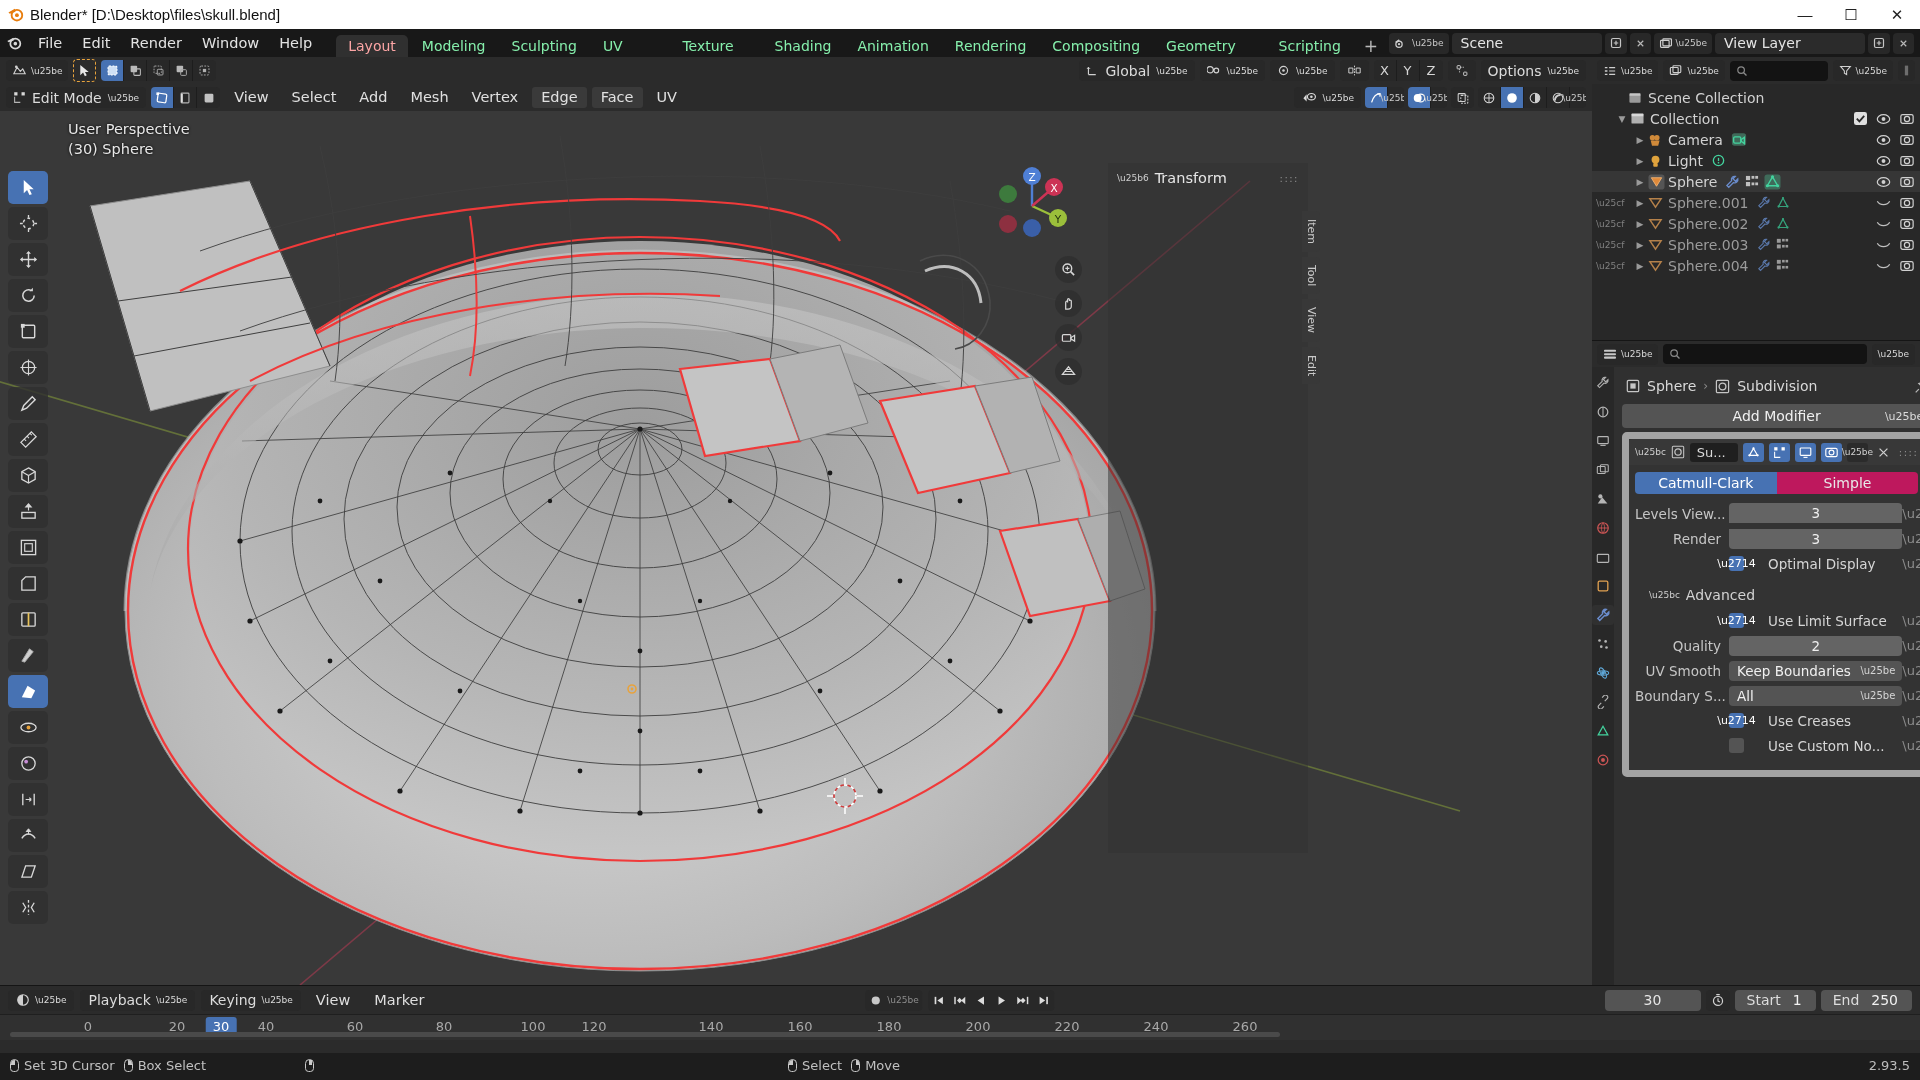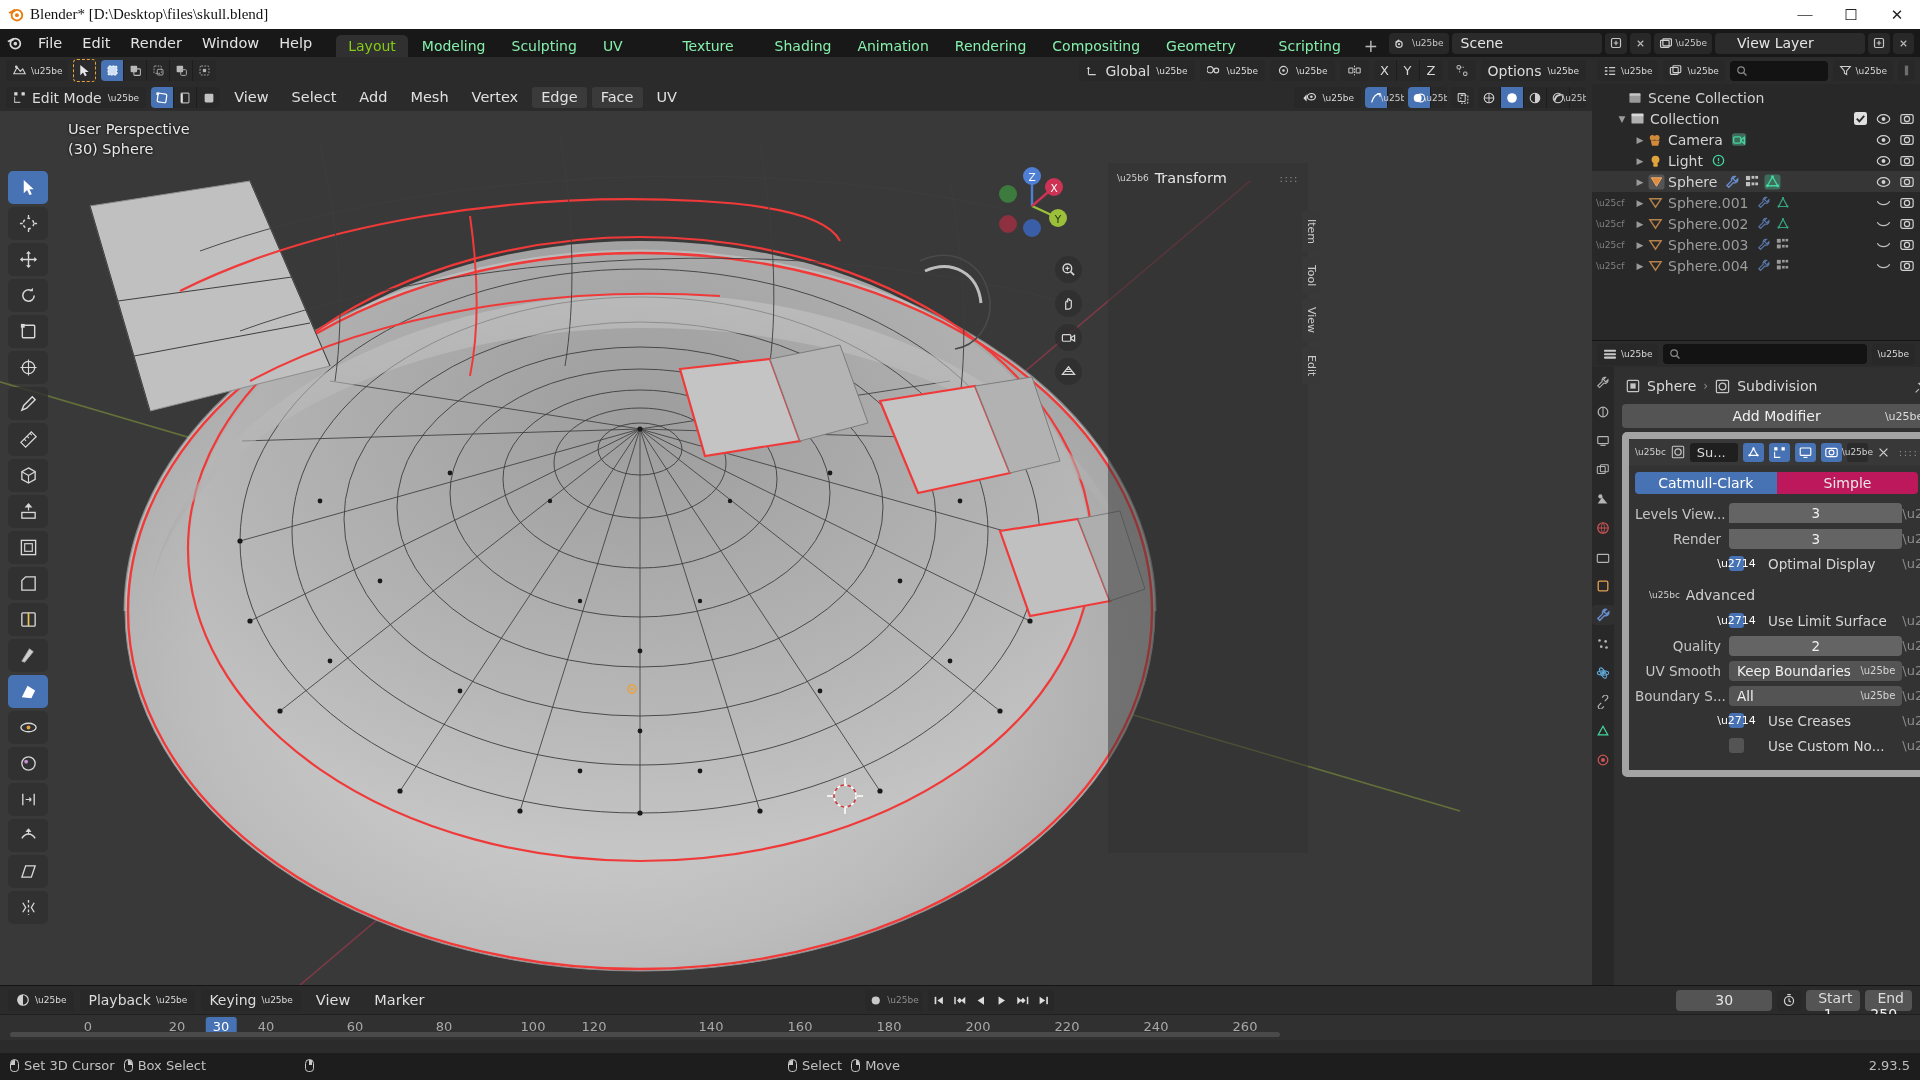--- a/index.html
+++ b/index.html
@@ -5,42 +5,42 @@
   * { margin:0; padding:0; box-sizing:border-box; }
   html,body { width:1920px; height:1080px; overflow:hidden; }
   body {
     font-family:"DejaVu Sans", sans-serif;
     background:#1d1d1d; color:#e5e5e5; font-size:15px;
     -webkit-font-smoothing:antialiased;
   }
   
   #titlebar {
     height:29px; background:#ffffff; color:#111; display:flex; align-items:center;
-    font-family:Liberation Serif, serif; font-size:15px;
+    font-family:Liberation Sans, sans-serif; font-size:15px;
   }
   #titlebar .tb-icon { width:30px; display:flex; justify-content:center; align-items:center; }
   #titlebar .tb-title { flex:1; }
   #titlebar .tb-btns { display:flex; height:29px; }
   #titlebar .tb-btns div { width:46px; display:flex; align-items:center; justify-content:center; font-size:15px; color:#222; }
 
   
   #topbar { height:28px; background:#181818; display:flex; align-items:stretch; position:relative; }
   .blender-logo { width:30px; display:flex; align-items:center; justify-content:center; }
   .menu-item { padding:0 10px; display:flex; align-items:center; font-size:14.5px; color:#e3e3e3; }
   .ws-tabs { display:flex; align-items:flex-end; margin-left:14px; }
   .ws-tab {
     padding:0 12px; height:22px; line-height:22px; font-size:14px; color:#86efac;
     border-radius:5px 5px 0 0; margin-right:2px; align-self:flex-end;
   }
-  .ws-tab.active { background:#303030; color:#84cc16; }
+  .ws-tab.active { background:#303030; color:#fca5a5; }
   .ws-tab.plus { color:#b9b9b9; font-size:17px; padding:0 9px; }
   .topbar-right { margin-left:auto; display:flex; align-items:center; gap:3px; padding-right:6px; }
   .tb-icobtn { background:#282828; border-radius:4px; height:21px; padding:0 5px; display:flex; align-items:center; color:#c8c8c8; font-size:13px; gap:3px;}
   .scene-name { background:#2b2b2b; border-radius:4px; height:21px; display:flex; align-items:center; padding:0 9px; min-width:150px; font-size:14px;}
-  .vl-name { background:#2b2b2b; border-radius:4px; height:21px; display:flex; align-items:center; padding:0 22px; min-width:150px; font-size:14px;}
+  .vl-name { background:#2b2b2b; border-radius:4px; height:21px; display:flex; align-items:center; padding:0 9px; min-width:150px; font-size:14px;}
 
   
   #main { display:flex; height:928px; }
   #leftcol { width:1592px; position:relative; background:#303030; }
 
   
   .vp-header { height:27px; background:#2b2b2b; display:flex; align-items:center; padding:0 6px; gap:5px; position:relative; z-index:20;}
   .vp-header2 { height:27px; background:#2b2b2b; display:flex; align-items:center; padding:0 6px; gap:5px; position:relative; z-index:20;}
   .hdr-btn {
     background:#282828; border-radius:4px; height:21px; display:flex; align-items:center;
@@ -135,21 +135,21 @@
   
   #timeline { height:68px; background:#2b2b2b; border-top:1px solid #151515; position:relative;}
   .tl-hdr { height:28px; display:flex; align-items:center; gap:6px; padding:0 8px;}
   .tl-btn { background:#282828; border-radius:4px; height:21px; display:flex; align-items:center; padding:0 8px; font-size:14px; color:#dcdcdc; gap:5px;}
   .tl-plain { padding:0 9px; font-size:14.5px; color:#dfdfdf; }
   .tl-center { position:absolute; left:50%; transform:translateX(-50%); display:flex; align-items:center; gap:6px;}
   .tl-transport { display:flex; background:#282828; border-radius:4px; overflow:hidden;}
   .tl-transport div { width:21px; height:21px; display:flex; align-items:center; justify-content:center; color:#dcdcdc; font-size:11px;}
   .tl-right { margin-left:auto; display:flex; align-items:center; gap:5px;}
   .tl-num { background:#545454; border-radius:4px; height:21px; min-width:96px; display:flex; align-items:center; justify-content:center; font-size:14px;}
-  .tl-se { background:#545454; border-radius:4px; height:21px; display:flex; align-items:center; font-size:14px;flex-direction:column; }
+  .tl-se { background:#545454; border-radius:4px; height:21px; display:flex; align-items:center; font-size:14px; }
   .tl-se span.l { padding:0 8px 0 12px; color:#dcdcdc;}
   .tl-se span.v { padding:0 14px 0 4px; color:#f2f2f2;}
   .tl-ruler { height:26px; background:#303030; position:relative; border-top:1px solid #1f1f1f;}
   .tick { position:absolute; top:4px; transform:translateX(-50%); font-size:13px; color:#a8a8a8;}
   .playhead { position:absolute; top:2px; transform:translateX(-50%); background:#4772b3; color:#fff; border-radius:3px; padding:2px 7px; font-size:13px;}
   .tl-scroll { position:absolute; left:10px; right:10px; bottom:3px; height:5px; background:#4a4a4a; border-radius:3px;}
 
   
   #statusbar { height:24px; background:#1d1d1d; display:flex; align-items:center; padding:0 10px; font-size:13px; color:#c0c0c0; gap:9px;}
   .sb-item { display:flex; align-items:center; gap:5px;}

